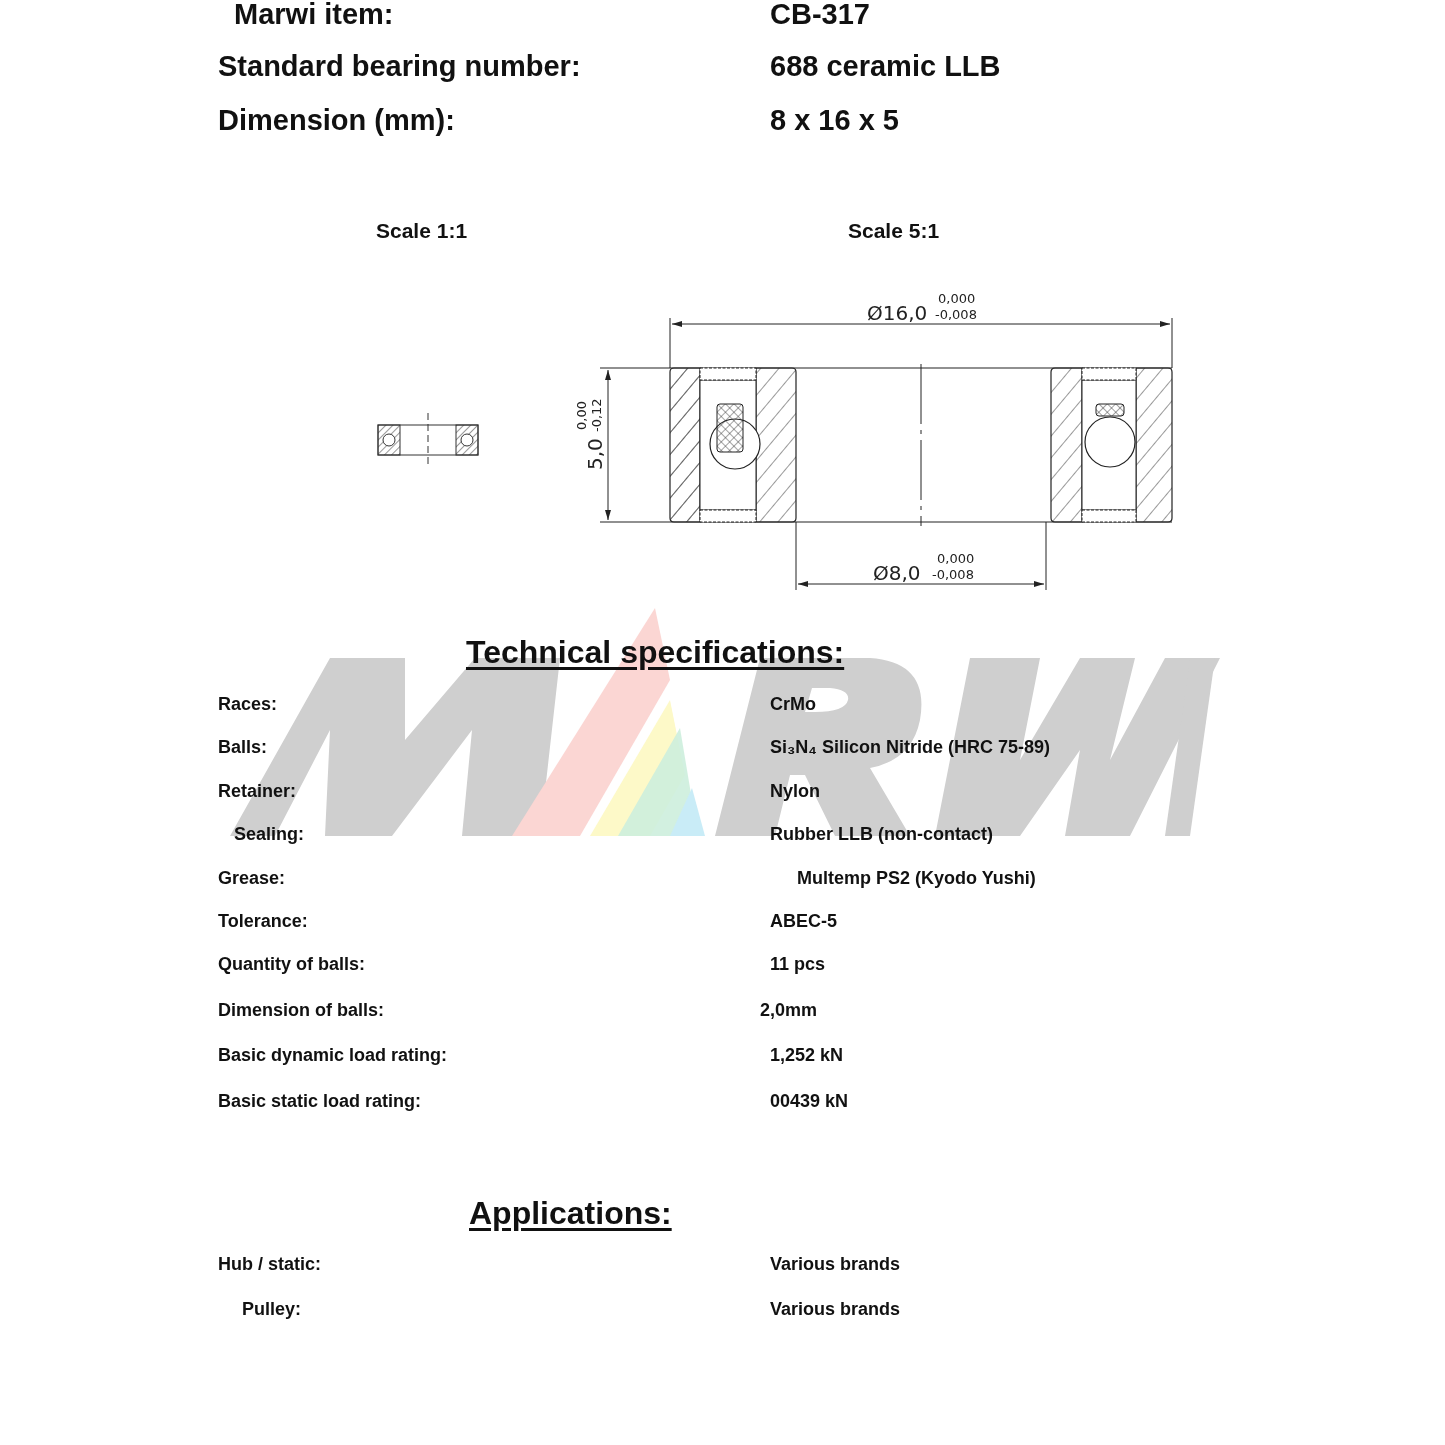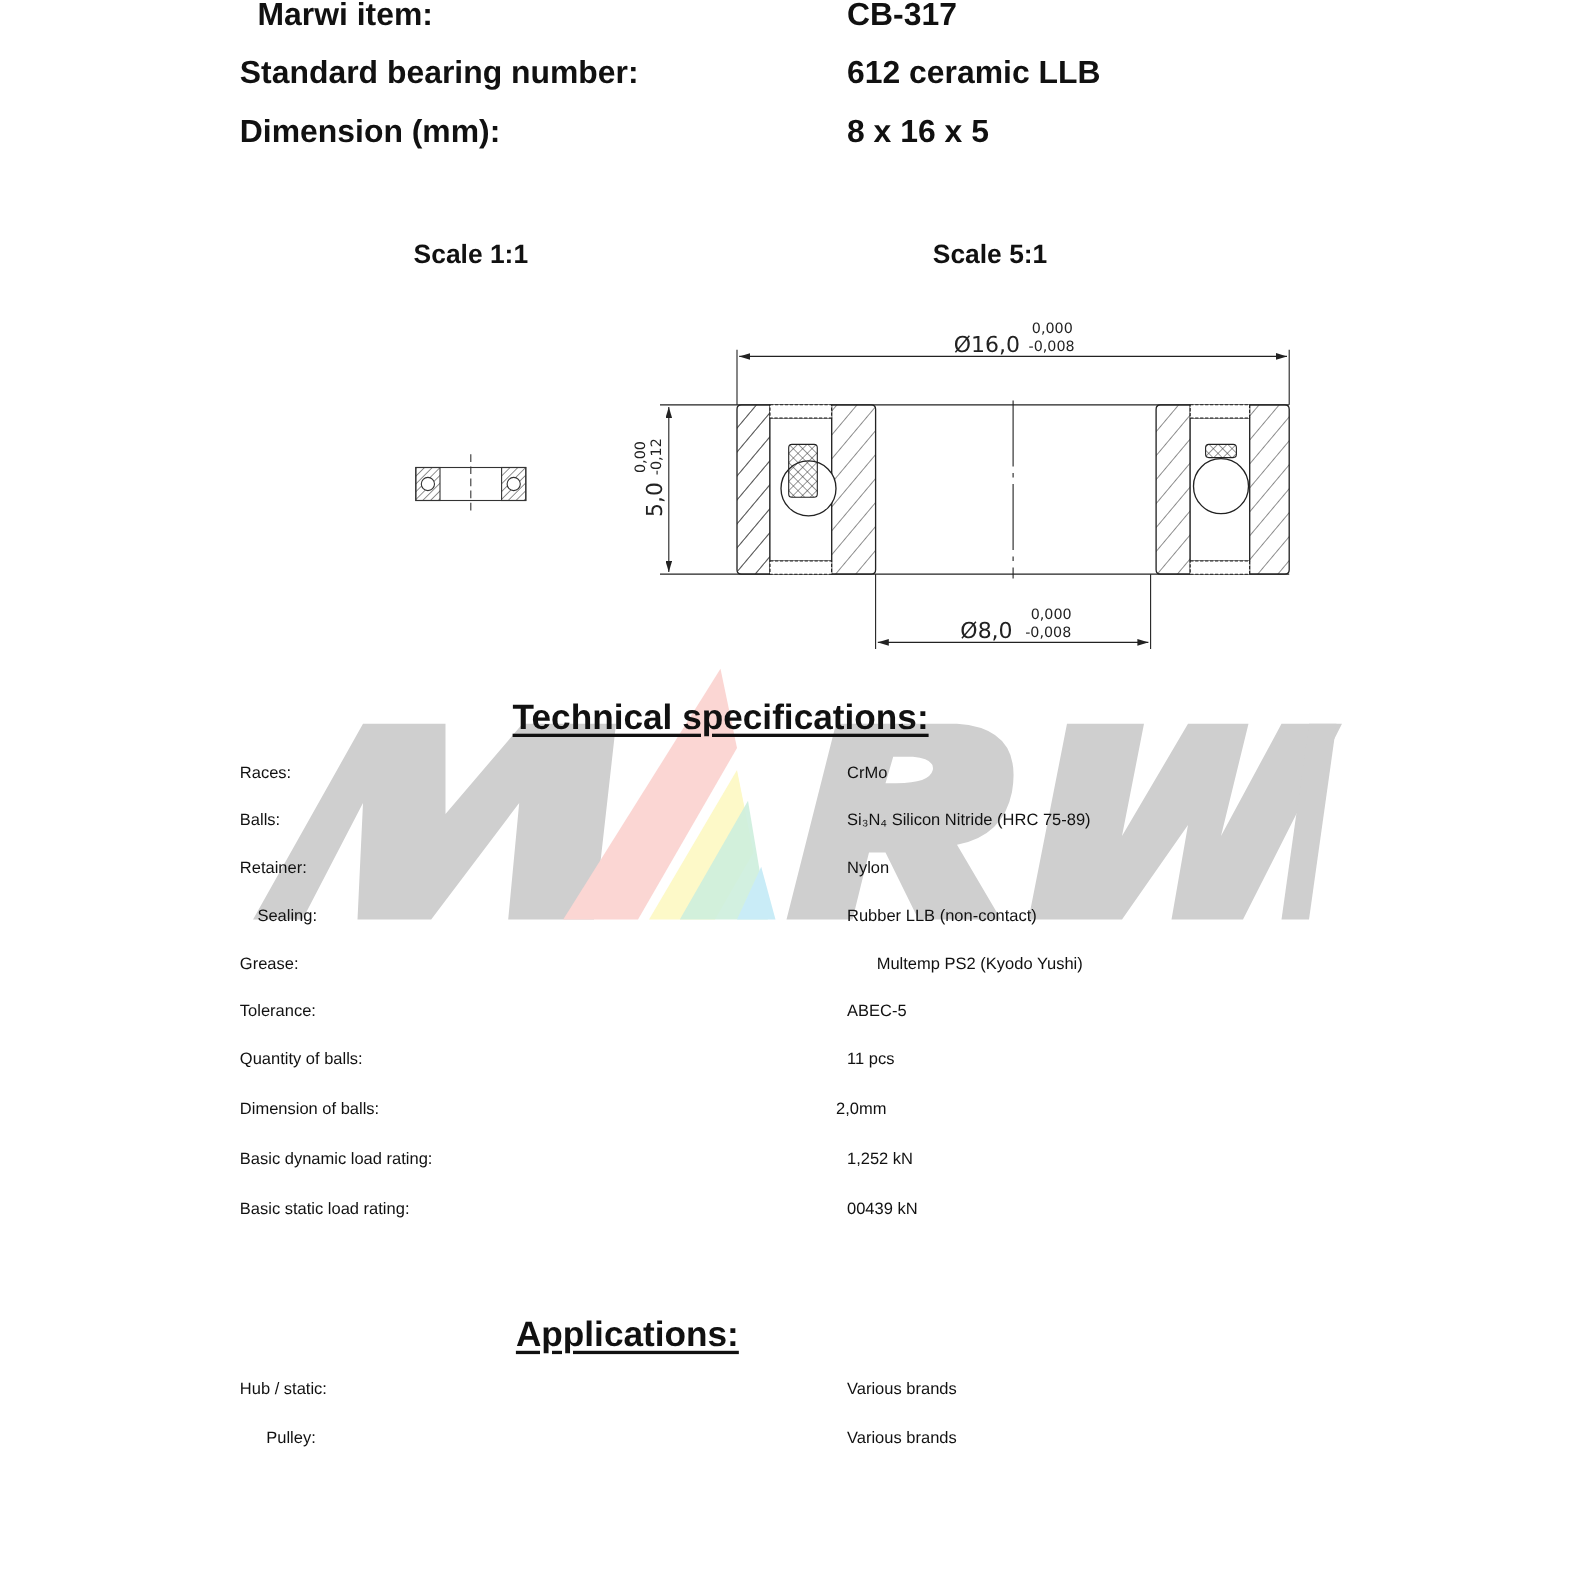--- a/index.html
+++ b/index.html
@@ -1,23 +1,23 @@
 <!DOCTYPE html>
 <html><head>
 <meta charset="utf-8">
 <style>
   html, body { margin:0; padding:0; background:#ffffff; }
   body { width:1445px; height:1445px; position:relative; overflow:hidden;
          font-family:"Liberation Sans", sans-serif; color:#111; }
   .abs { position:absolute; }
   .hdr { font-size:29px; font-weight:bold; white-space:nowrap; line-height:1; }
-  .scale { font-size:24px; font-weight:bold; white-space:nowrap; line-height:1; }
+  .scale { font-size:21px; font-weight:bold; white-space:nowrap; line-height:1; }
   .sec-title { font-size:32px; font-weight:bold; text-decoration:underline;
                text-decoration-thickness:3px; text-underline-offset:4px; white-space:nowrap; line-height:1; }
-  .row { font-size:15px; font-weight:normal; white-space:nowrap; line-height:1; }
+  .row { font-size:18px; font-weight:bold; white-space:nowrap; line-height:1; }
   .watermark { position:absolute; left:230px; top:600px; width:990px; height:240px; z-index:0; }
   .content { position:relative; z-index:1; }
   svg text { font-family:"DejaVu Sans", sans-serif; }
 </style>
 </head>
 <body>
 
 <svg class="watermark" viewBox="0 0 990 240" width="990" height="240">
 
   <polygon points="0,236 100,58 175,58 175,140 245,58 330,58 310,236 232,236 242,130 162,236 95,236 100,130 45,236" fill="#cfcfcf"></polygon>
@@ -32,21 +32,21 @@
   <polygon points="705,236 740,58 810,58 790,160 850,58 905,58 880,160 935,58 990,58 900,236 835,236 850,150 790,236" fill="#cfcfcf"></polygon>
 
   <polygon points="935,236 960,58 985,58 960,236" fill="#cfcfcf"></polygon>
 </svg>
 
 <div class="content">
 
   <div class="abs hdr" style="left:218px; top:0px;margin-left:16px;">Marwi item:</div>
   <div class="abs hdr" style="left:770px; top:0px;">CB-317</div>
   <div class="abs hdr" style="left:218px; top:52px;">Standard bearing number:</div>
-  <div class="abs hdr" style="left:770px; top:52px;">612 ceramic LLB</div>
+  <div class="abs hdr" style="left:770px; top:52px;">688 ceramic LLB</div>
   <div class="abs hdr" style="left:218px; top:106px;">Dimension (mm):</div>
   <div class="abs hdr" style="left:770px; top:106px;">8 x 16 x 5</div>
 
   <div class="abs scale" style="left:376px; top:220px;">Scale 1:1</div>
   <div class="abs scale" style="left:848px; top:220px;">Scale 5:1</div>
 
   <svg class="abs" style="left:370px; top:405px;" width="120" height="70" viewBox="0 0 120 70">
     <defs>
       <pattern id="hatchS" width="5" height="5" patternUnits="userSpaceOnUse" patternTransform="rotate(45)">
         <line x1="0" y1="0" x2="0" y2="5" stroke="#333" stroke-width="1"></line>

